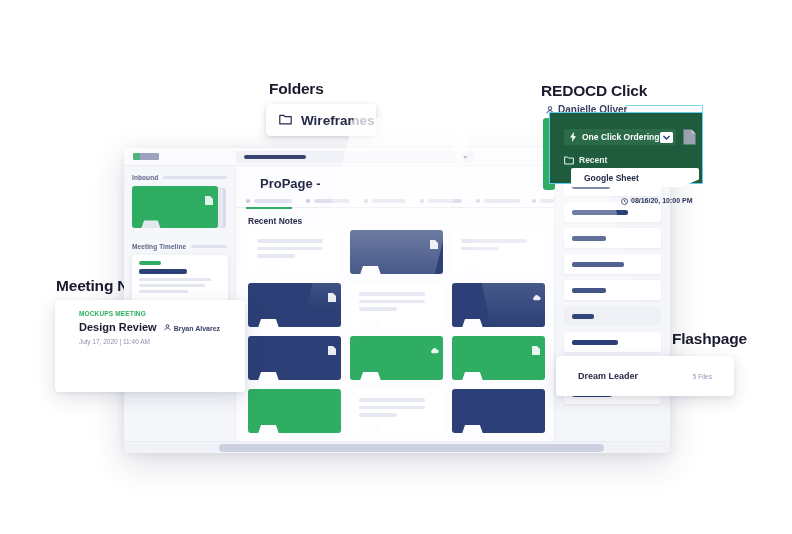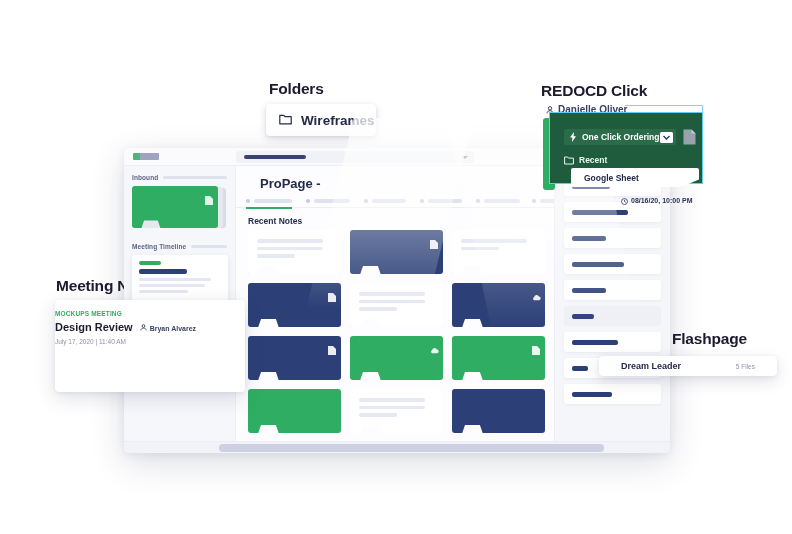--- a/index.html
+++ b/index.html
@@ -265,40 +265,39 @@
     position: absolute; left: 78px; top: 91px;
     display: flex; align-items: center; gap: 3px;
   }
   #redocd-time .lbl { font-size: 7px; font-weight: bold; color: #2c3258; white-space: nowrap; }
 
   
   #notes-card {
     position: absolute; left: 55px; top: 300px; width: 190px; height: 92px;
     background: #fff; border-radius: 4px;
     box-shadow: 0 6px 20px rgba(40,45,80,.15), 0 1px 4px rgba(40,45,80,.08);
-    padding: 10px 0;
+    padding: 10px 24px;
   }
   #notes-eyebrow {
     font-size: 6.5px; font-weight: bold; color: #2fae63;
     letter-spacing: .15px; margin-bottom: 4px;
   }
   #notes-headrow { display: flex; align-items: baseline; gap: 7px; margin-bottom: 4px; }
   #notes-title { font-size: 11px; font-weight: bold; color: #1b1b2f; }
   #notes-author { font-size: 7px; font-weight: bold; color: #3b4166; display: flex; align-items: center; gap: 3px; }
   #notes-body { font-size: 8px; line-height: 1.45; color: #2c3258; }
   #notes-date { font-size: 6.5px; color: #8b90ad; margin-top: 5px; }
 
   
   #flash-card {
-    position: absolute; left: 556px; top: 356px; width: 178px; height: 20px;
+    position: absolute; left: 556px; top: 356px; width: 178px; height: 40px;
     background: #fff; border-radius: 4px;
     box-shadow: 0 5px 16px rgba(40,45,80,.14), 0 1px 4px rgba(40,45,80,.08);
     display: flex; align-items: center; justify-content: space-between;
     padding: 0 22px;
-    margin-left: 43px;
   }
   #flash-title { font-size: 9px; font-weight: bold; color: #252a49; }
   #flash-count { font-size: 6.5px; color: #9296b2; }
 
   
   .ray {
     position: absolute; pointer-events: none;
     background: linear-gradient(180deg, rgba(255,255,255,.75), rgba(255,255,255,0));
   }
   #ray1 { left: 330px; top: 118px; width: 120px; height: 190px; transform: skewX(-14deg); }

